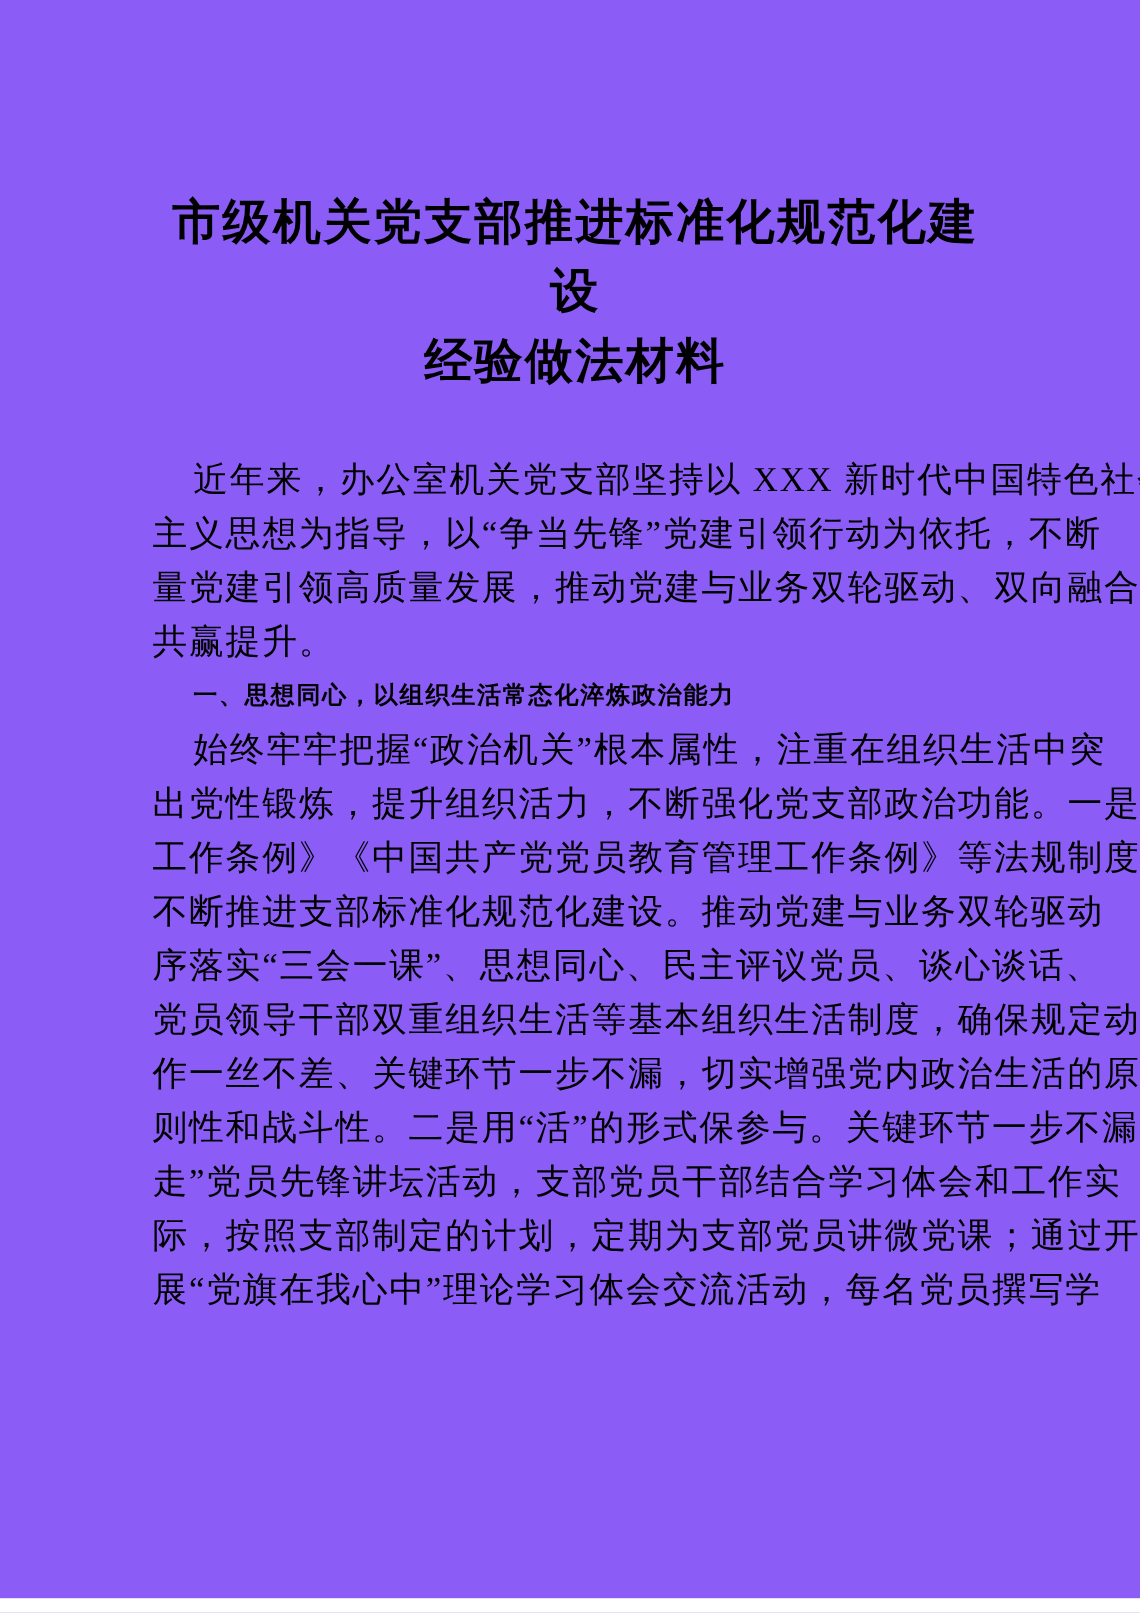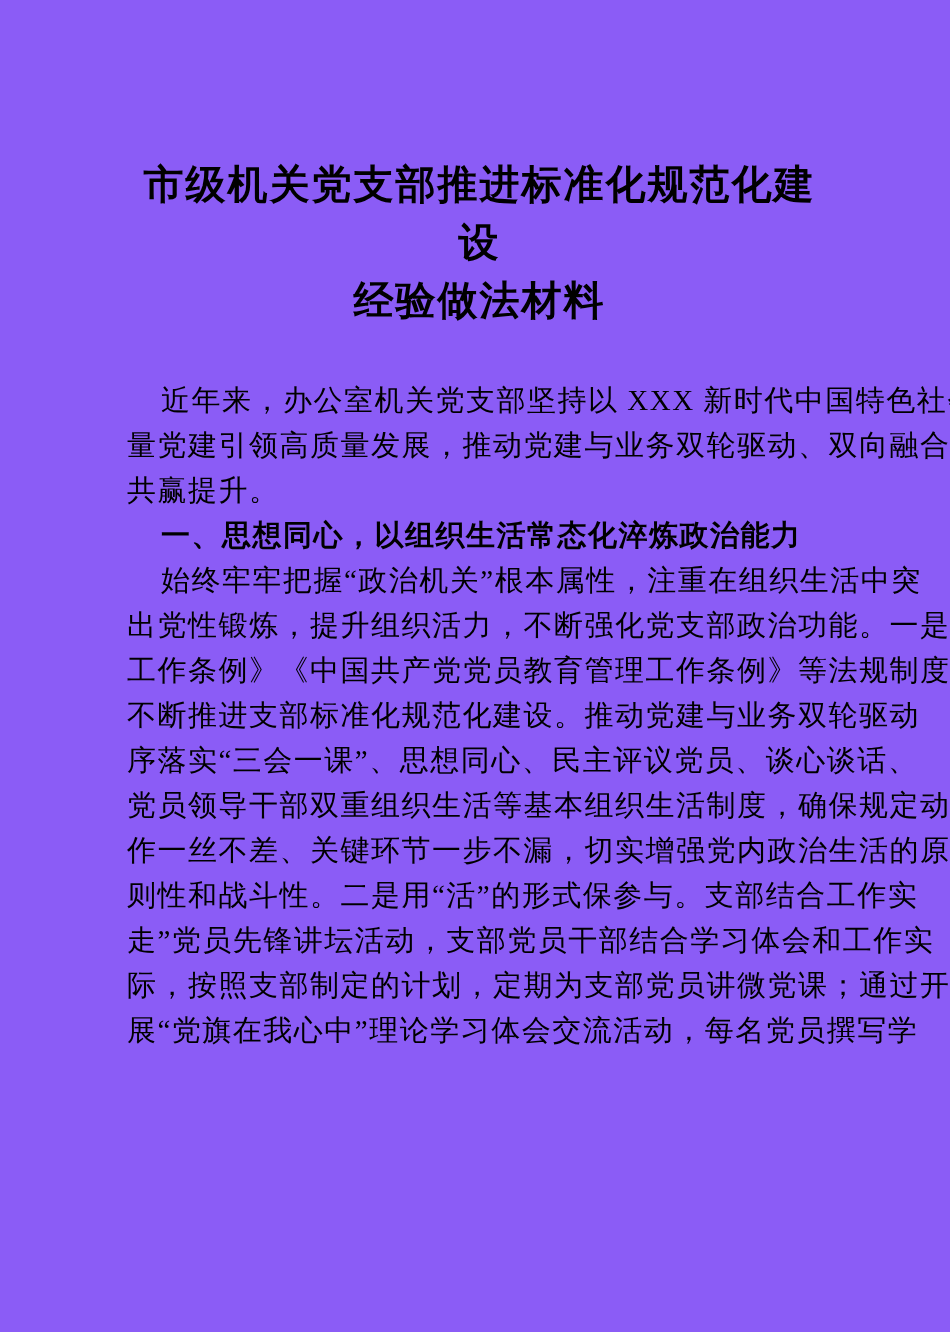--- a/index.html
+++ b/index.html
@@ -37,53 +37,54 @@
     white-space: nowrap;
   }
   .line.indent { text-indent: 34px; }
   .line.last-free {
     text-align: right;
     text-align-last: left;
   }
   .heading {
     font-family: "Liberation Sans", sans-serif;
     font-weight: 700;
-    font-size: 29px;
+    font-size: 20px;
     line-height: 45px;
     letter-spacing: 1.5px;
     text-indent: 34px;
     text-align: left;
     text-align-last: left;
     min-height: 45px;
   }
 </style>
 </head>
 <body>
 
 <div class="page">
   <div class="content">
     <h1 class="title">
       <div class="title-line">市级机关党支部推进标准化规范化建设</div>
       <div class="title-line">经验做法材料</div>
     </h1>
     <div class="doc-body" id="doc-body">
         <div class="paragraph">
           <div class="line indent">近年来，办公室机关党支部坚持以 XXX 新时代中国特色社会</div>
+          <div class="line">主义思想为指导，以“争当先锋”党建引领行动为依托，不断</div>
           <div class="line">量党建引领高质量发展，推动党建与业务双轮驱动、双向融合、</div>
           <div class="line last-free">共赢提升。</div>
         </div>
         <div class="heading">一、思想同心，以组织生活常态化淬炼政治能力</div>
         <div class="paragraph">
           <div class="line indent">始终牢牢把握“政治机关”根本属性，注重在组织生活中突</div>
           <div class="line">出党性锻炼，提升组织活力，不断强化党支部政治功能。一是</div>
           <div class="line">工作条例》《中国共产党党员教育管理工作条例》等法规制度，</div>
           <div class="line">不断推进支部标准化规范化建设。推动党建与业务双轮驱动</div>
           <div class="line">序落实“三会一课”、思想同心、民主评议党员、谈心谈话、</div>
           <div class="line">党员领导干部双重组织生活等基本组织生活制度，确保规定动</div>
           <div class="line">作一丝不差、关键环节一步不漏，切实增强党内政治生活的原</div>
-          <div class="line">则性和战斗性。二是用“活”的形式保参与。支部结合工作实</div>
+          <div class="line">则性和战斗性。二是用“活”的形式保参与。关键环节一步不漏</div>
           <div class="line">走”党员先锋讲坛活动，支部党员干部结合学习体会和工作实</div>
           <div class="line">际，按照支部制定的计划，定期为支部党员讲微党课；通过开</div>
           <div class="line">展“党旗在我心中”理论学习体会交流活动，每名党员撰写学</div>
         </div>
       </div>
   </div>
 </div>
 
 </body></html>

